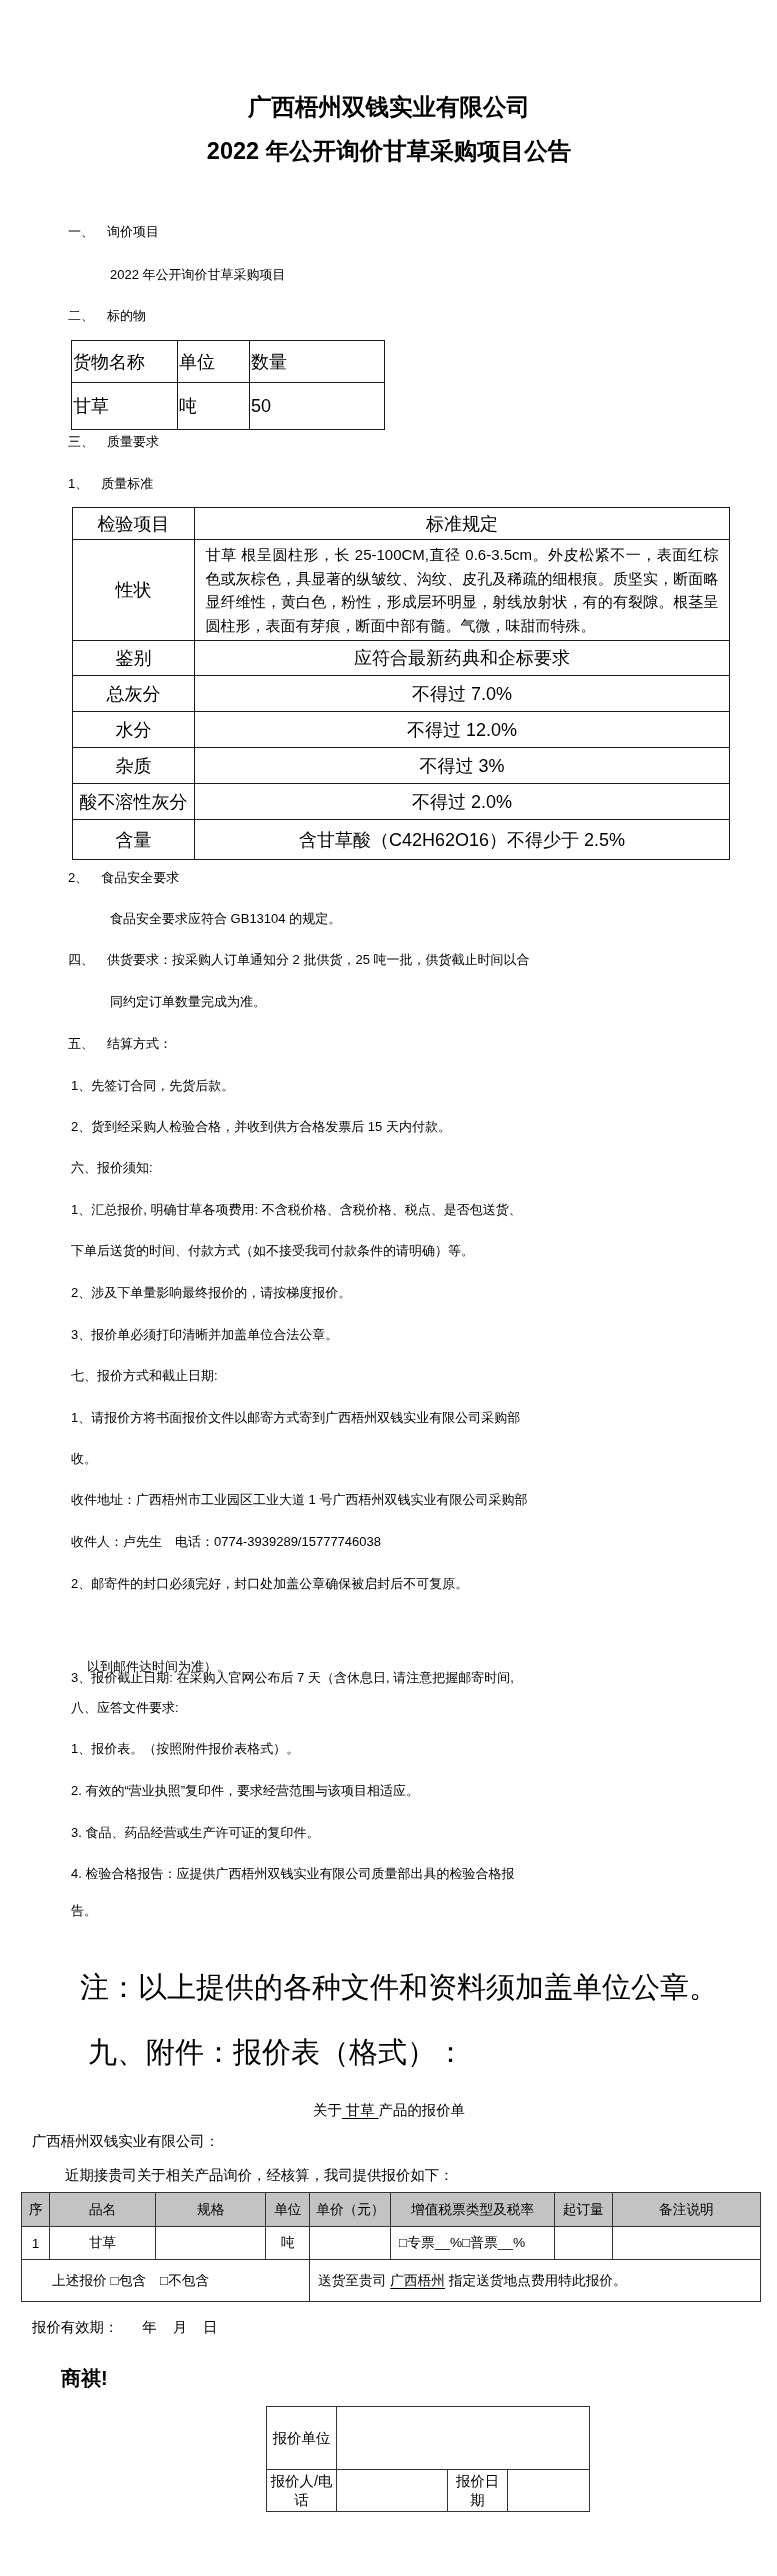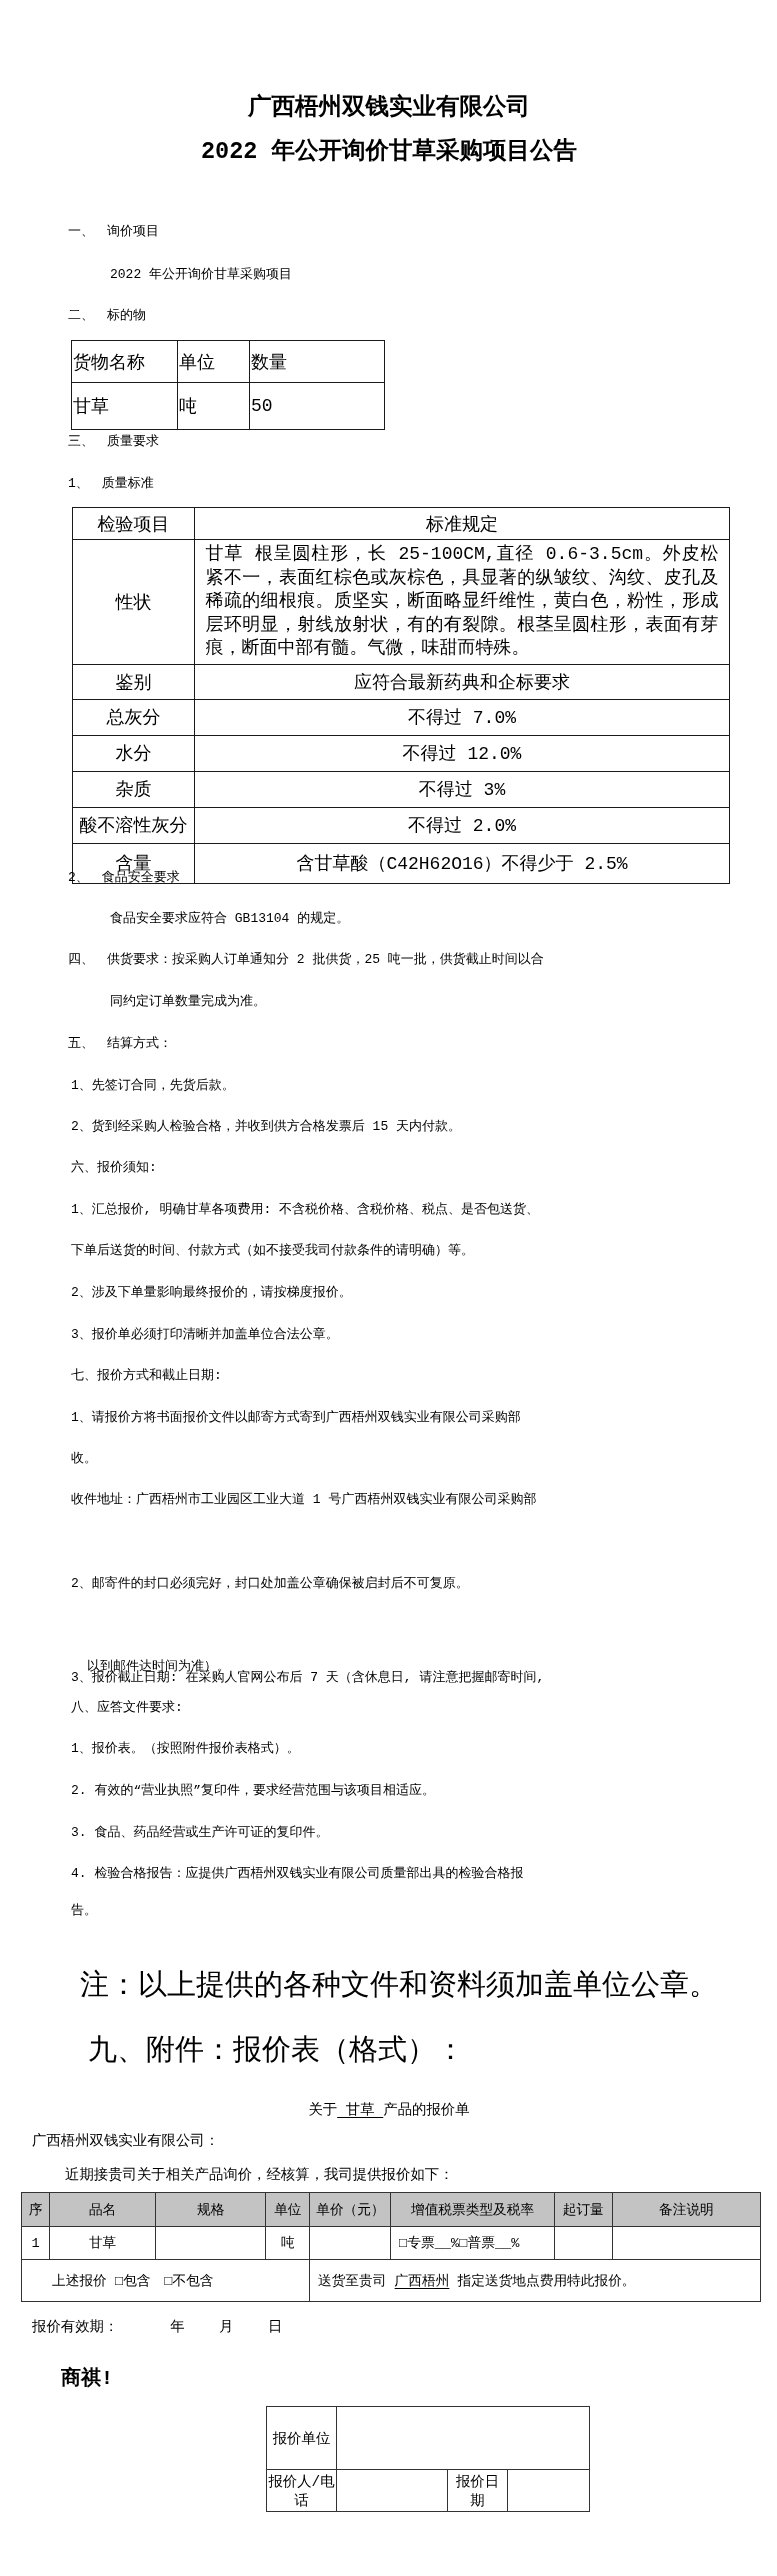--- a/index.html
+++ b/index.html
@@ -1,40 +1,40 @@
 <!DOCTYPE html>
 <html style="font-size:12px"><head>
 <meta charset="utf-8">
 <style>
   html,body{margin:0;padding:0;background:#ffffff;}
   .page{
     position:relative;
     width:778px;height:2576px;
     background:#ffffff;color:#000;
-    font-family:Liberation Mono, monospace;
+    font-family:Liberation Sans, sans-serif;
     overflow:hidden;
   }
   .line{position:absolute;white-space:pre;font-size:13px;line-height:1.25;}
   .t-title{font-size:23.5px;font-weight:bold;left:0;width:100%;text-align:center;}
   .t-big{font-size:29px;}
   .t-small{font-size:14.4px;}
   .t-bold{font-weight:bold;}
   .u{text-decoration:underline;text-underline-offset:3px;}
   table{border-collapse:collapse;table-layout:fixed;position:absolute;}
   td,th{font-weight:normal;overflow:hidden;}
   
   .tbl-subject{left:71px;top:340px;width:313px;font-size:18px;}
   .tbl-subject td{border:1.5px solid #1a1a1a;text-align:left;vertical-align:middle;}
   .tbl-subject tr.hdr td{height:39px;}
   .tbl-subject tr.dat td{height:44px;}
   
   .tbl-spec{left:72px;top:507px;width:657px;font-size:18px;}
   .tbl-spec td{border:1.5px solid #1a1a1a;vertical-align:middle;text-align:center;padding:0 4.6px;}
   .tbl-spec td.desc{
-    text-align:justify;font-size:18px;line-height:23.5px;
+    text-align:justify;font-size:15px;line-height:23.5px;
     padding:3px 10.6px;white-space:normal;
   }
   
   .tbl-quote{left:21px;top:2192px;width:740px;font-size:13.7px;border:1.5px solid #111;}
   .tbl-quote td{border:0.8px solid #333;vertical-align:middle;text-align:center;padding:0 3px;white-space:pre;}
   .tbl-quote tr.qhdr td{height:33px;background:#c3c3c3;}
   .tbl-quote tr.qrow td{height:32px;}
   .tbl-quote tr.qfoot td{height:41px;border-top:1.5px solid #111;}
   .tbl-quote td.lft{text-align:left;padding-left:7.6px;}
   .tbl-quote td.footl{text-align:left;padding-left:30px;}
@@ -134,20 +134,21 @@
   <div class="line" style="top:1160px;left:71px;">六、报价须知:</div>
   <div class="line" style="top:1202px;left:71px;">1、汇总报价, 明确甘草各项费用: 不含税价格、含税价格、税点、是否包送货、</div>
   <div class="line" style="top:1243px;left:71px;">下单后送货的时间、付款方式（如不接受我司付款条件的请明确）等。</div>
   <div class="line" style="top:1285px;left:71px;">2、涉及下单量影响最终报价的，请按梯度报价。</div>
   <div class="line" style="top:1327px;left:71px;">3、报价单必须打印清晰并加盖单位合法公章。</div>
 
   <div class="line" style="top:1368px;left:71px;">七、报价方式和截止日期:</div>
   <div class="line" style="top:1410px;left:71px;">1、请报价方将书面报价文件以邮寄方式寄到广西梧州双钱实业有限公司采购部</div>
   <div class="line" style="top:1451px;left:71px;">收。</div>
   <div class="line" style="top:1492px;left:71px;">收件地址：广西梧州市工业园区工业大道 1 号广西梧州双钱实业有限公司采购部</div>
+  <div class="line" style="top:1534px;left:71px;">收件人：卢先生　电话：0774-3939289/15777746038</div>
   <div class="line" style="top:1576px;left:71px;">2、邮寄件的封口必须完好，封口处加盖公章确保被启封后不可复原。</div>
   <div class="line" style="top:1670px;left:71px;">3、报价截止日期: 在采购人官网公布后 7 天（含休息日, 请注意把握邮寄时间,</div>
   <div class="line" style="top:1659px;left:87px;">以到邮件达时间为准）。</div>
 
   <div class="line" style="top:1700px;left:71px;">八、应答文件要求:</div>
   <div class="line" style="top:1741px;left:71px;">1、报价表。（按照附件报价表格式）。</div>
   <div class="line" style="top:1783px;left:71px;">2. 有效的“营业执照”复印件，要求经营范围与该项目相适应。</div>
   <div class="line" style="top:1825px;left:71px;">3. 食品、药品经营或生产许可证的复印件。</div>
   <div class="line" style="top:1866px;left:71px;">4. 检验合格报告：应提供广西梧州双钱实业有限公司质量部出具的检验合格报</div>
   <div class="line" style="top:1903px;left:71px;">告。</div>

